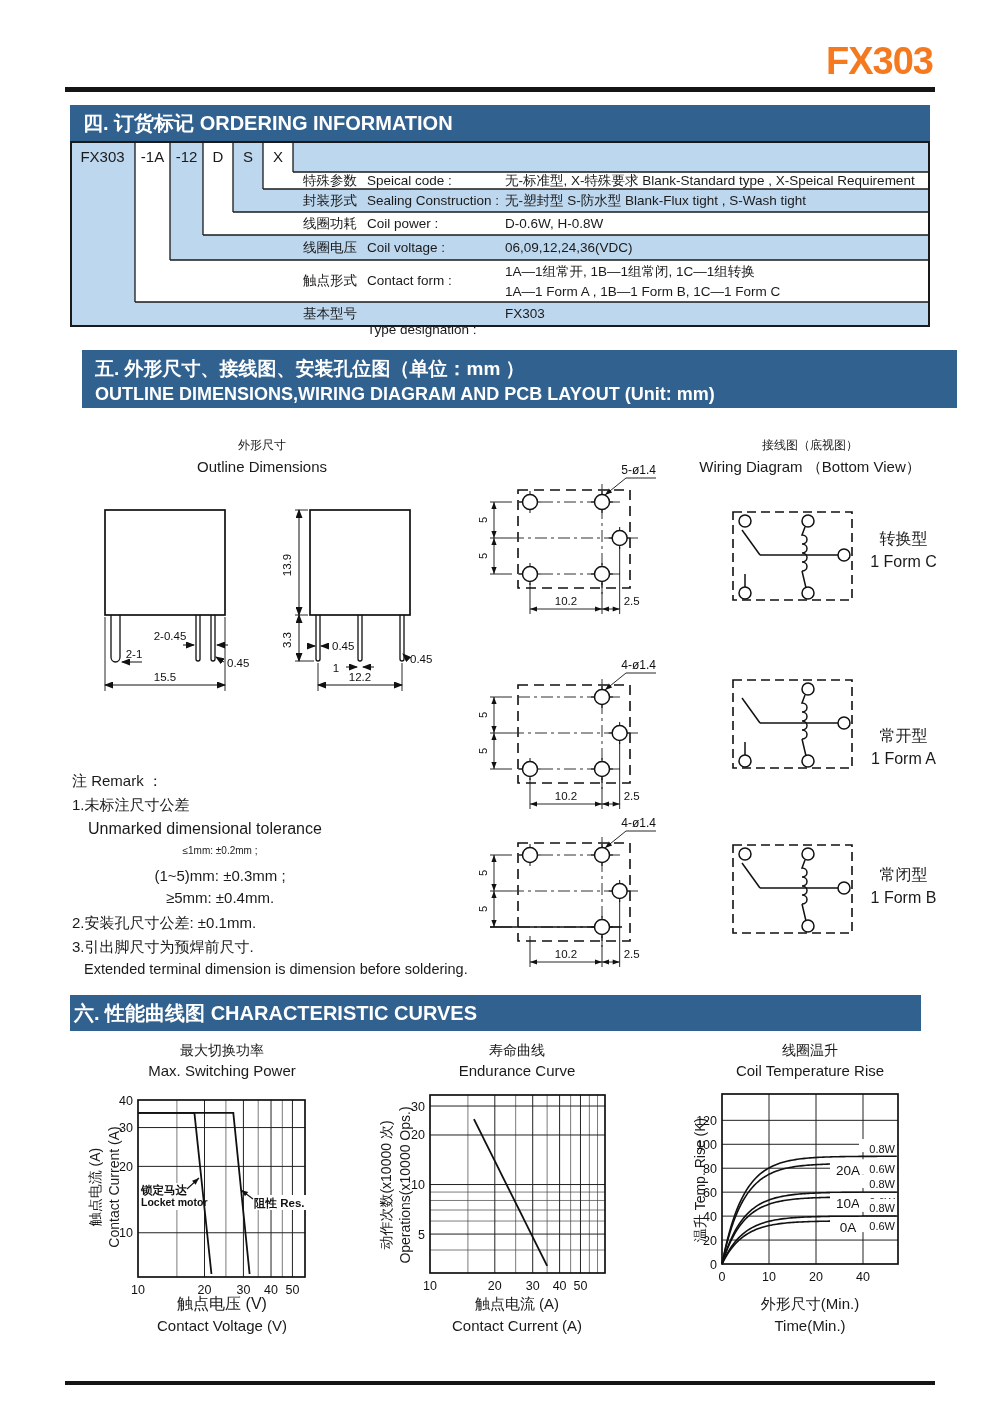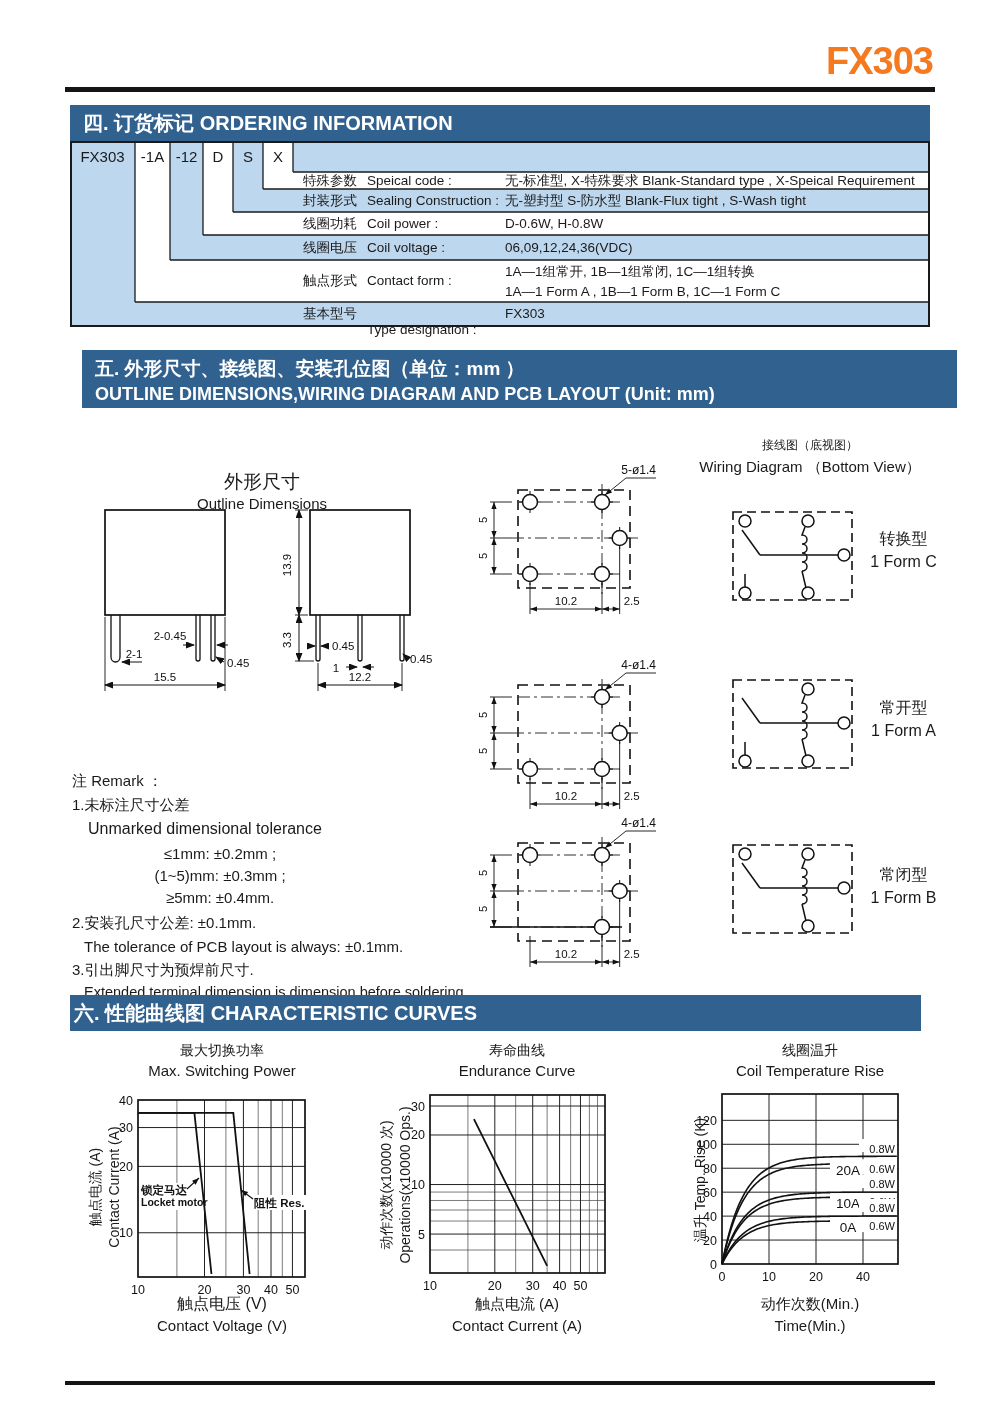--- a/index.html
+++ b/index.html
@@ -82,21 +82,21 @@
     <div class="abs trow" style="left:297px;top:178px;line-height:21px;">Type designation :</div>
     <div class="abs trow" style="left:435px;top:162px;line-height:21px;">FX303</div>
   </div>
 
   <div class="abs bar" style="left:70px;top:350px;width:847px;height:52px;padding:6px 15px 0 13px;margin-left:12px;">
     <div style="font-size:19px;line-height:26px;">五. 外形尺寸、接线图、安装孔位图（单位：mm ）</div>
     <div style="font-size:18px;line-height:24px;">OUTLINE DIMENSIONS,WIRING DIAGRAM AND PCB LAYOUT (Unit: mm)</div>
   </div>
 
   <div class="abs cc" style="left:162px;top:434px;width:200px;">
-    <div style="font-size:19px;line-height:22px;margin-top:37px;">外形尺寸</div>
+    <div style="font-size:12px;line-height:22px;">外形尺寸</div>
     <div style="font-size:15px;line-height:22px;">Outline Dimensions</div>
   </div>
   <div class="abs cc" style="left:685px;top:434px;width:250px;">
     <div style="font-size:12px;line-height:22px;">接线图（底视图）</div>
     <div style="font-size:15px;line-height:22px;">Wiring Diagram （Bottom View）</div>
   </div>
 
   <svg class="abs" style="left:80px;top:495px;" width="400" height="210" viewBox="0 0 400 210">
     <defs>
       <marker id="ah" markerWidth="9" markerHeight="7" refX="8" refY="3.5" orient="auto-start-reverse">
@@ -312,38 +312,37 @@
       <circle cx="80" cy="13" r="6" fill="#fff" stroke="#111" stroke-width="1.5"></circle>
       <circle cx="80" cy="85" r="6" fill="#fff" stroke="#111" stroke-width="1.5"></circle>
       <circle cx="116" cy="47" r="6" fill="#fff" stroke="#111" stroke-width="1.5"></circle>
       <circle cx="17" cy="13" r="6" fill="#fff" stroke="#111" stroke-width="1.5"></circle>
     </svg>
 
   <div class="abs cc" style="left:856px;top:527px;width:95px;font-size:16px;line-height:23px;">
     <div>转换型</div>
     <div>1 Form C</div>
   </div>
-  <div class="abs cc" style="left:856px;top:696px;width:95px;font-size:16px;line-height:23px;">
+  <div class="abs cc" style="left:856px;top:724px;width:95px;font-size:16px;line-height:23px;">
     <div>常开型</div>
     <div>1 Form A</div>
   </div>
   <div class="abs cc" style="left:856px;top:863px;width:95px;font-size:16px;line-height:23px;">
     <div>常闭型</div>
     <div>1 Form B</div>
   </div>
 
   <div class="abs" style="left:70px;top:772px;width:430px;">
     <div style="font-size:15px;height:24px;margin-left:2px;">注  Remark ：</div>
     <div style="font-size:15px;height:24px;margin-left:2px;">1.未标注尺寸公差</div>
     <div style="font-size:16px;height:25px;margin-left:18px;">Unmarked dimensional tolerance</div>
-    <div class="cc" style="font-size:15px;height:22px;width:260px;margin-left:20px;">≤1mm: ±0.2mm ;</div>
+    <div class="cc" style="font-size:10px;height:22px;width:260px;margin-left:20px;">≤1mm: ±0.2mm ;</div>
     <div class="cc" style="font-size:15px;height:22px;width:260px;margin-left:20px;">(1~5)mm: ±0.3mm ;</div>
     <div class="cc" style="font-size:15px;height:25px;width:260px;margin-left:20px;">≥5mm: ±0.4mm.</div>
     <div style="font-size:15px;height:24px;margin-left:2px;">2.安装孔尺寸公差: ±0.1mm.</div>
-    <div style="font-size:15px;height:23px;margin-left:14px;">The tolerance  of PCB layout is always: ±0.1mm.</div>
     <div style="font-size:15px;height:23px;margin-left:2px;">3.引出脚尺寸为预焊前尺寸.</div>
     <div style="font-size:14.5px;height:22px;margin-left:14px;">Extended terminal dimension is dimension before soldering.</div>
   </div>
 
   <div class="abs bar" style="left:70px;top:995px;width:847px;height:36px;line-height:36px;font-size:20px;padding-left:4px;">六. 性能曲线图 CHARACTERISTIC CURVES</div>
 
   <div class="abs cc" style="left:122px;top:1040px;width:200px;">
     <div style="font-size:14px;line-height:20px;">最大切换功率</div>
     <div style="font-size:15px;line-height:21px;">Max. Switching Power</div>
   </div>
@@ -483,18 +482,18 @@
       <text x="174" y="197" fill="#111" font-size="12.5" text-anchor="middle" font-family="Liberation Sans, sans-serif">40</text>
       <text x="28" y="184.5" fill="#111" font-size="12.5" text-anchor="end" font-family="Liberation Sans, sans-serif">0</text>
       <text x="28" y="160.556338028169" fill="#111" font-size="12.5" text-anchor="end" font-family="Liberation Sans, sans-serif">20</text>
       <text x="28" y="136.61267605633802" fill="#111" font-size="12.5" text-anchor="end" font-family="Liberation Sans, sans-serif">40</text>
       <text x="28" y="112.66901408450704" fill="#111" font-size="12.5" text-anchor="end" font-family="Liberation Sans, sans-serif">60</text>
       <text x="28" y="88.72535211267605" fill="#111" font-size="12.5" text-anchor="end" font-family="Liberation Sans, sans-serif">80</text>
       <text x="28" y="64.78169014084509" fill="#111" font-size="12.5" text-anchor="end" font-family="Liberation Sans, sans-serif">100</text>
       <text x="28" y="40.83802816901409" fill="#111" font-size="12.5" text-anchor="end" font-family="Liberation Sans, sans-serif">120</text>
     </svg>
   <div class="abs cc" style="left:715px;top:1293px;width:190px;">
-    <div style="font-size:15px;line-height:22px;">动作次数(Min.)</div>
+    <div style="font-size:15px;line-height:22px;">外形尺寸(Min.)</div>
     <div style="font-size:15px;line-height:22px;">Time(Min.)</div>
   </div>
 
   <div class="abs rule" style="left:65px;top:1381px;width:870px;height:4px;"></div>
 </div>
 
 </body></html>

